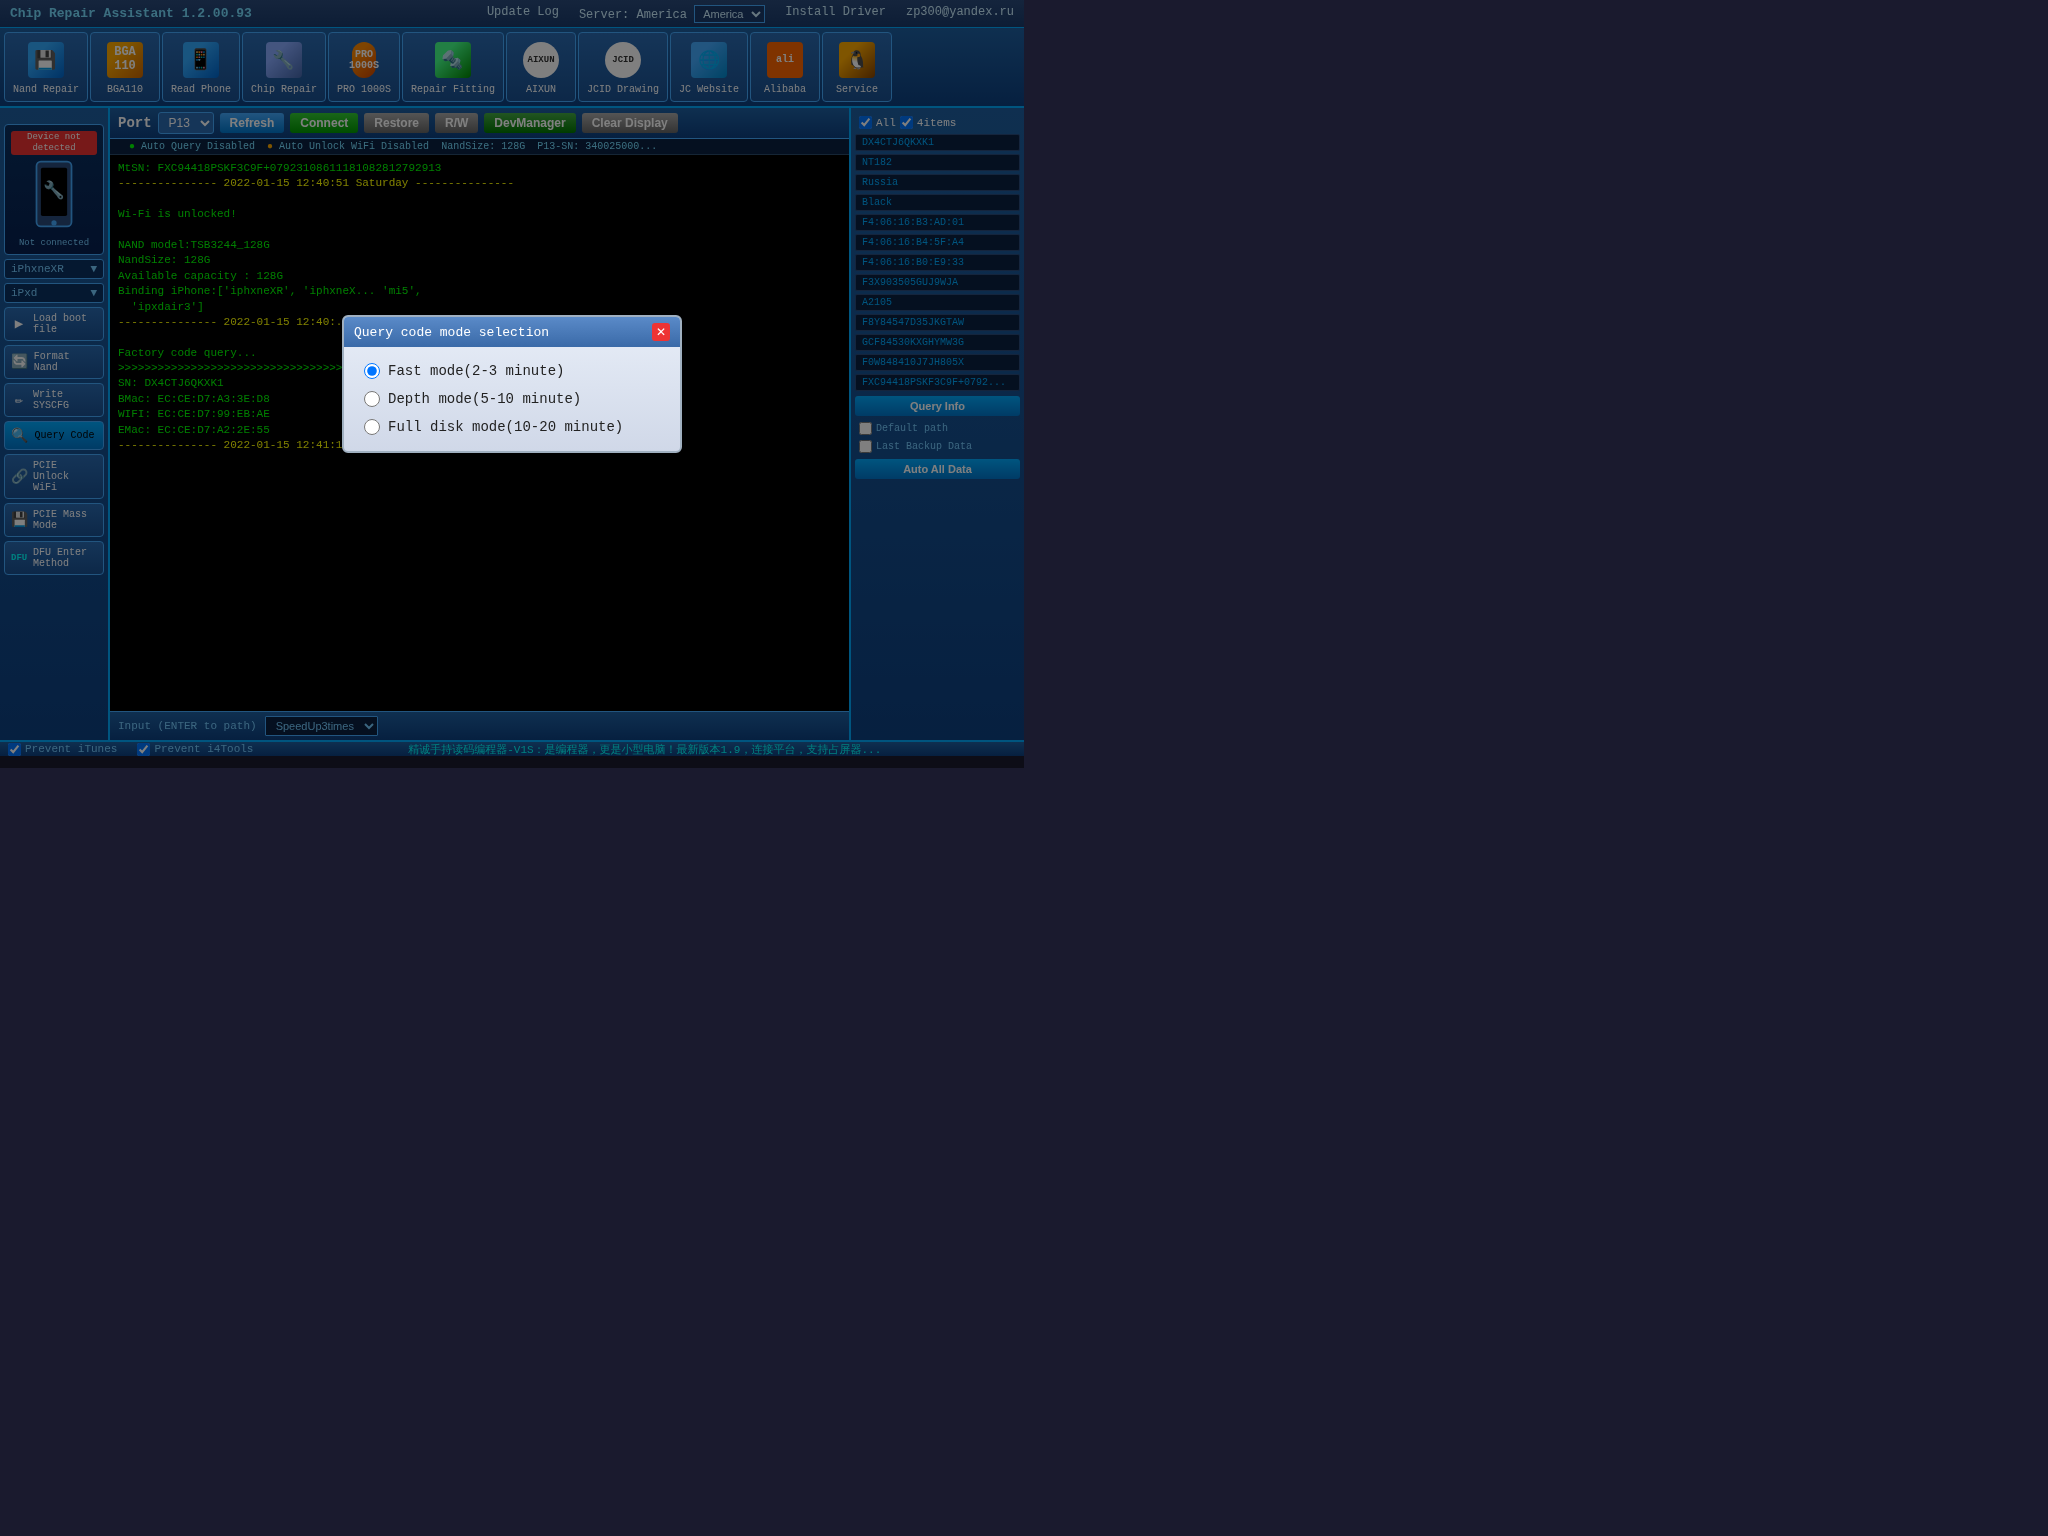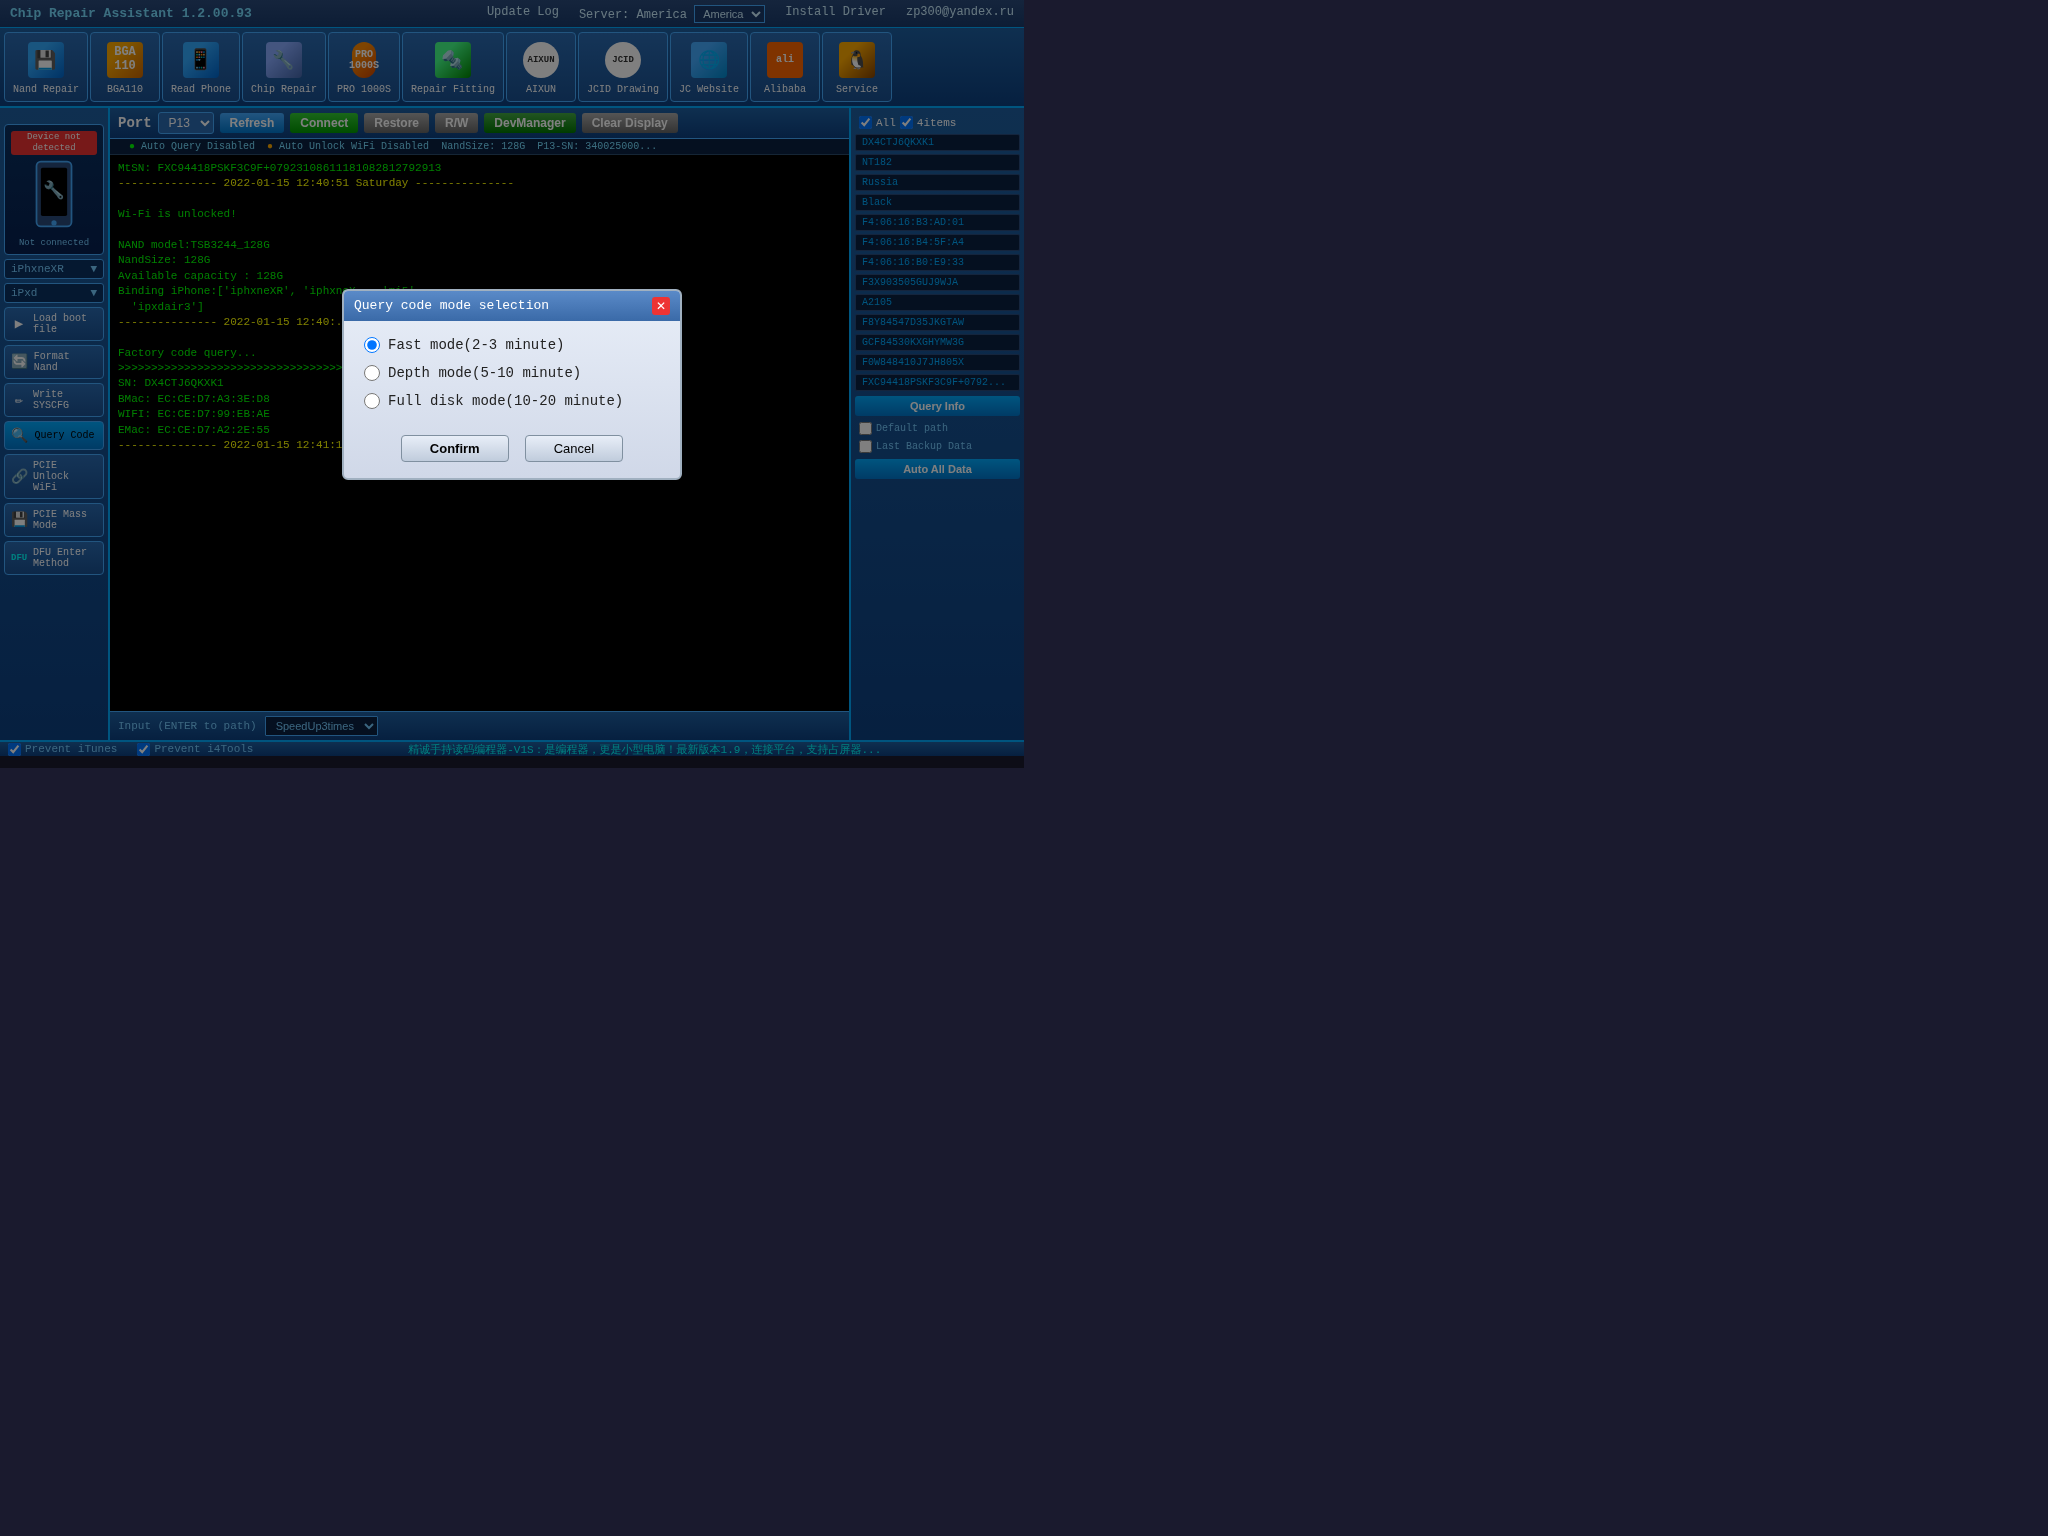--- a/index.html
+++ b/index.html
@@ -677,18 +677,14 @@
       </label>
       <label class="radio-row">
         <input type="radio" name="query_mode" style="">
         <span>Depth mode(5-10 minute)</span>
       </label>
       <label class="radio-row">
         <input type="radio" name="query_mode" style="">
         <span>Full disk mode(10-20 minute)</span>
       </label>
     </div>
-    <div class="modal-footer">
-      <button class="modal-btn confirm">Confirm</button>
-      <button class="modal-btn">Cancel</button>
-    </div>
   </div>
 </div>
 
 </body></html>

